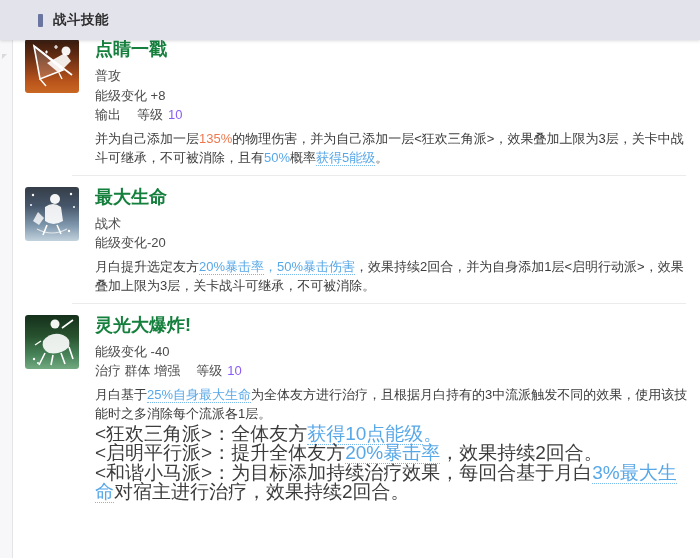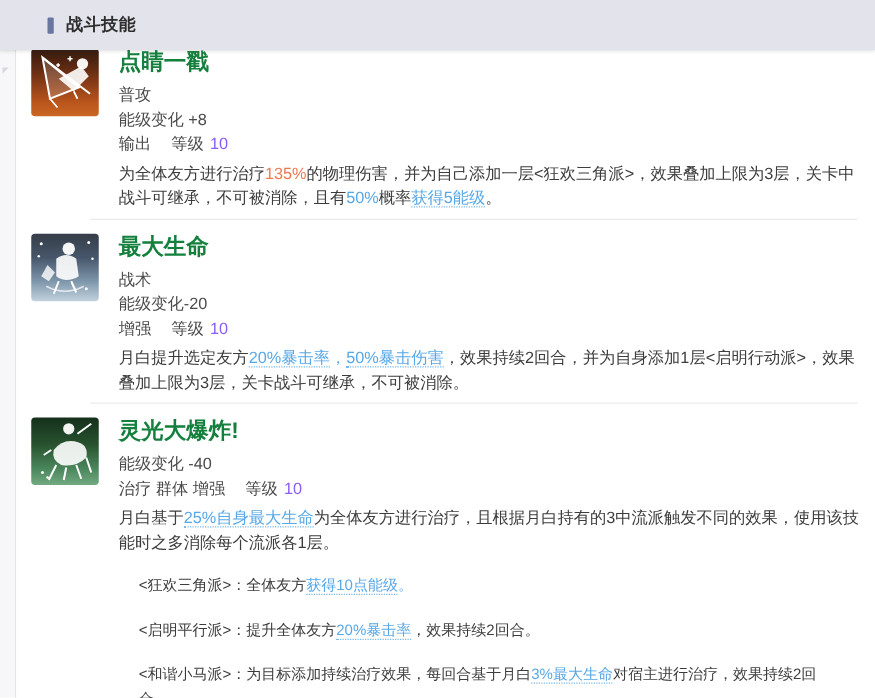--- a/index.html
+++ b/index.html
@@ -27,21 +27,21 @@
   .icon-1{background:linear-gradient(180deg,#331a0e 0%,#5e2a12 28%,#8f3f18 55%,#bb561c 80%,#c96723 100%);}
   .icon-2{background:linear-gradient(180deg,#353d48 0%,#46566a 35%,#7d95aa 70%,#c2d2dd 100%);}
   .icon-3{background:linear-gradient(180deg,#15301b 0%,#28522f 40%,#49855a 75%,#72a981 100%);}
   .skill-body{flex:1;min-width:0;}
   .skill-title{font-size:18px;font-weight:bold;color:#15803d;margin:0 0 7px;line-height:20px;}
   .meta{font-size:13px;color:#4a4a4a;line-height:19.5px;}
   .meta .tags{margin-right:16px;}
   .meta .level-label{margin-right:5px;}
   .meta .level{color:#8b5cf6;}
   .desc{font-size:13px;color:#3c3c3c;line-height:19.5px;margin-top:4px;word-break:break-all;}
-  .extra p{margin:16px;font-size:12px;color:#3c3c3c;line-height:19.5px;}
+  .extra p{margin:0;font-size:19px;color:#3c3c3c;line-height:19.5px;}
   .seg-o{color:#ee7950;}
   .seg-b{color:#58a8e8;}
   .seg-bu{color:#58a8e8;border-bottom:1px dotted #79b9ec;cursor:pointer;}
   .divider{border:none;border-top:1px solid #ebebeb;margin:7px 4px 11px 47px;}
 </style>
 </head>
 <body>
 
 <div class="section-header">
   <span class="accent-bar"></span>
@@ -65,21 +65,21 @@
         <path d="M15 40 l6 7 M34 34 l3 6" stroke="#fff" stroke-width="1.4" fill="none"></path>
       </svg>
     </div>
     <div class="skill-body">
       <div class="skill-title">点睛一戳</div>
       <div class="meta">普攻</div>
       <div class="meta">能级变化 +8</div>
       <div class="meta">
         <span class="tags">输出</span><span class="level-label">等级</span><span class="level">10</span>
       </div>
-      <div class="desc"><span class="seg-n">为全体友方进行治疗</span><span class="seg-o">135%</span><span class="seg-n">的物理伤害，并为自己添加一层&lt;狂欢三角派&gt;，效果叠加上限为3层，关卡中战斗可继承，不可被消除，且有</span><span class="seg-b">50%</span><span class="seg-n">概率</span><span class="seg-bu">获得5能级</span><span class="seg-n">。</span></div>
+      <div class="desc"><span class="seg-n">并为自己添加一层</span><span class="seg-o">135%</span><span class="seg-n">的物理伤害，并为自己添加一层&lt;狂欢三角派&gt;，效果叠加上限为3层，关卡中战斗可继承，不可被消除，且有</span><span class="seg-b">50%</span><span class="seg-n">概率</span><span class="seg-bu">获得5能级</span><span class="seg-n">。</span></div>
     </div>
   </div>
 
   <hr class="divider">
 
   <div class="skill">
     <div class="skill-icon icon-2">
       <svg width="54" height="54" viewBox="0 0 54 54">
         <circle cx="30" cy="12" r="5" fill="#fff" opacity=".95"></circle>
         <path d="M20 20 Q28 14 36 20 L38 34 Q28 40 20 34 Z" fill="#fff" opacity=".9"></path>
@@ -90,23 +90,20 @@
           <circle cx="46" cy="7" r="1.2" fill="#fff"></circle>
         <circle cx="49" cy="20" r="1" fill="#fff"></circle>
           <circle cx="6" cy="18" r="1" fill="#fff"></circle>
         <circle cx="44" cy="44" r="1.2" fill="#fff"></circle>
       </svg>
     </div>
     <div class="skill-body">
       <div class="skill-title">最大生命</div>
       <div class="meta">战术</div>
       <div class="meta">能级变化-20</div>
-      <div class="meta">
-        <span class="tags">增强</span><span class="level-label">等级</span><span class="level">10</span>
-      </div>
       <div class="desc"><span class="seg-n">月白提升选定友方</span><span class="seg-bu">20%暴击率</span><span class="seg-b">，</span><span class="seg-bu">50%暴击伤害</span><span class="seg-n">，效果持续2回合，并为自身添加1层&lt;启明行动派&gt;，效果叠加上限为3层，关卡战斗可继承，不可被消除。</span></div>
     </div>
   </div>
 
   <hr class="divider">
 
   <div class="skill">
     <div class="skill-icon icon-3">
       <svg width="54" height="54" viewBox="0 0 54 54">
         <circle cx="30" cy="9" r="4.5" fill="#fff" opacity=".95"></circle>

